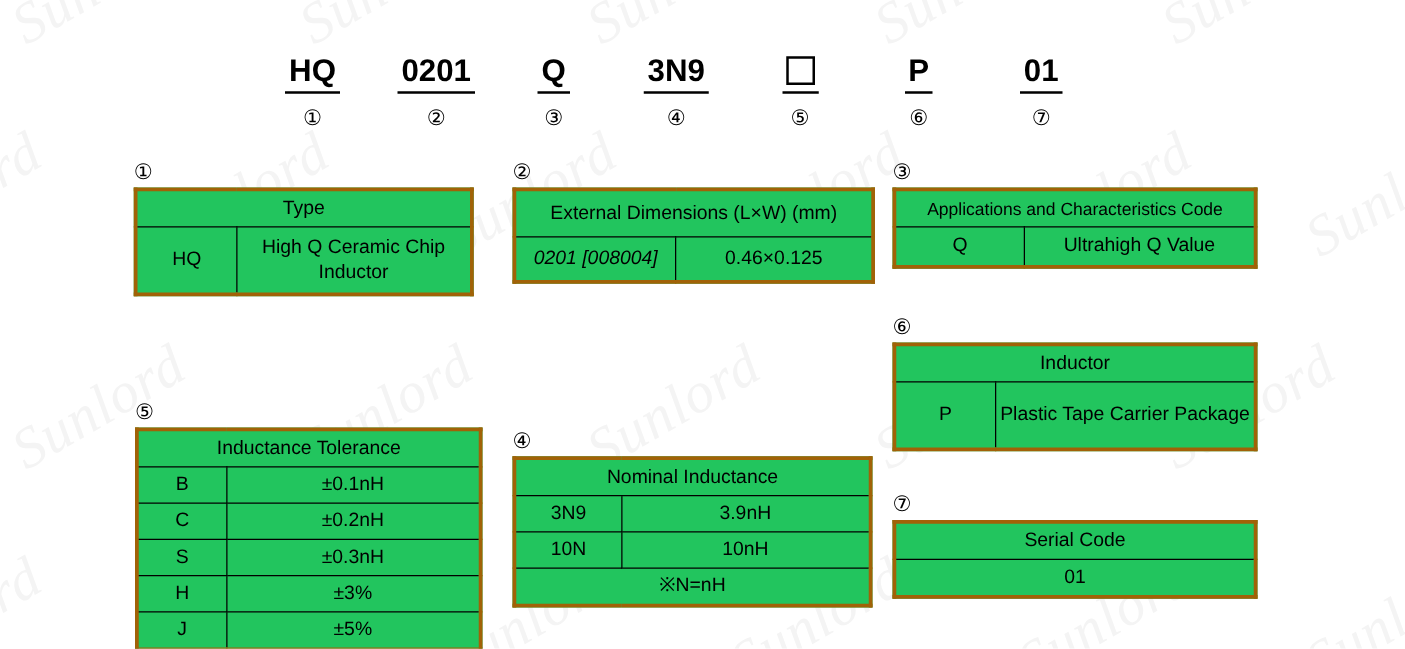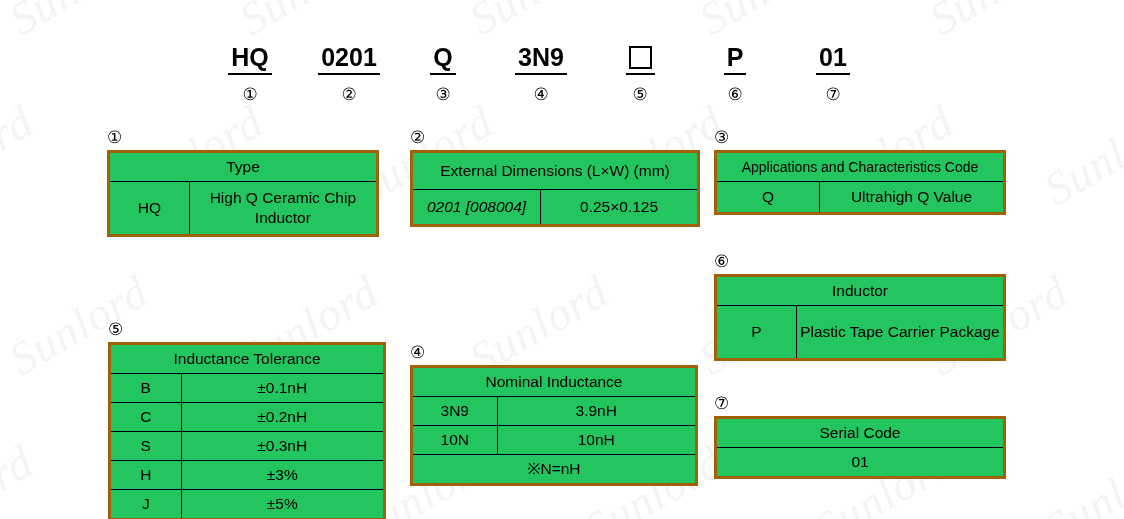--- a/index.html
+++ b/index.html
@@ -199,21 +199,21 @@
       <colgroup>
           <col style="width:45%">
           <col style="width:55%">
         </colgroup>
       <tbody>
         <tr>
           <td colspan="2" style="height:28px;">External Dimensions (L×W) (mm)</td>
         </tr>
         <tr>
           <td style="height:26px;font-style:italic;">0201 [008004]</td>
-          <td style="height:26px;">0.25×0.125</td>
+          <td style="height:26px;">0.46×0.125</td>
         </tr>
       </tbody>
     </table>
   </div>
 
   <div class="block" style="left:714px; top:128px; width:292px;">
     <div class="blk-marker">③</div>
     <table class="tbl">
       <colgroup>
           <col style="width:36%">

